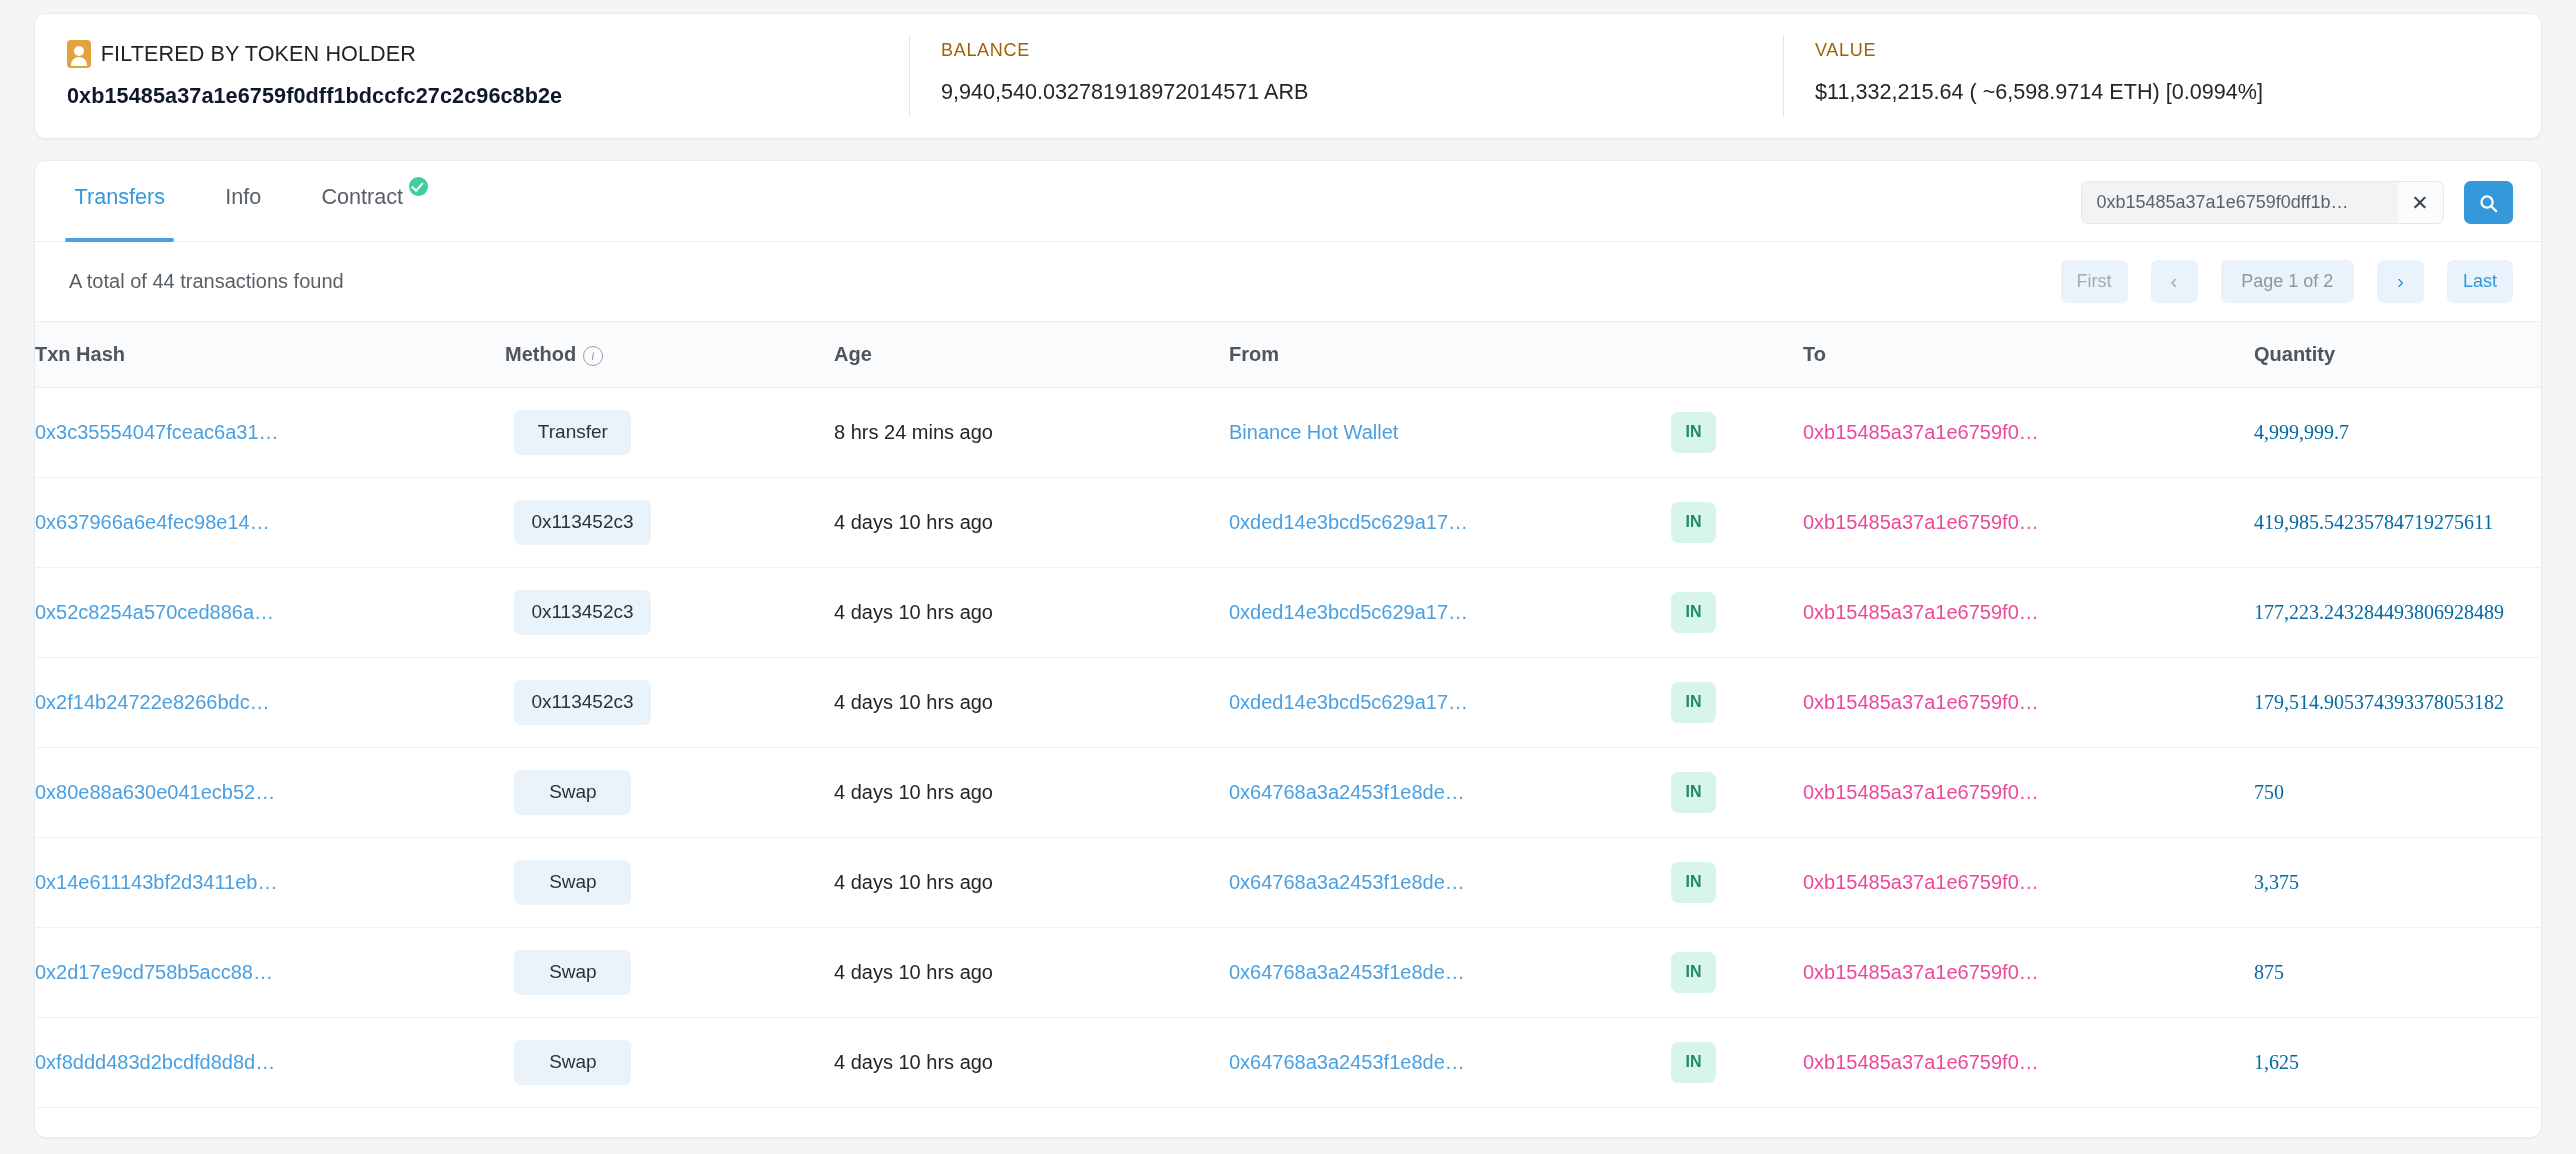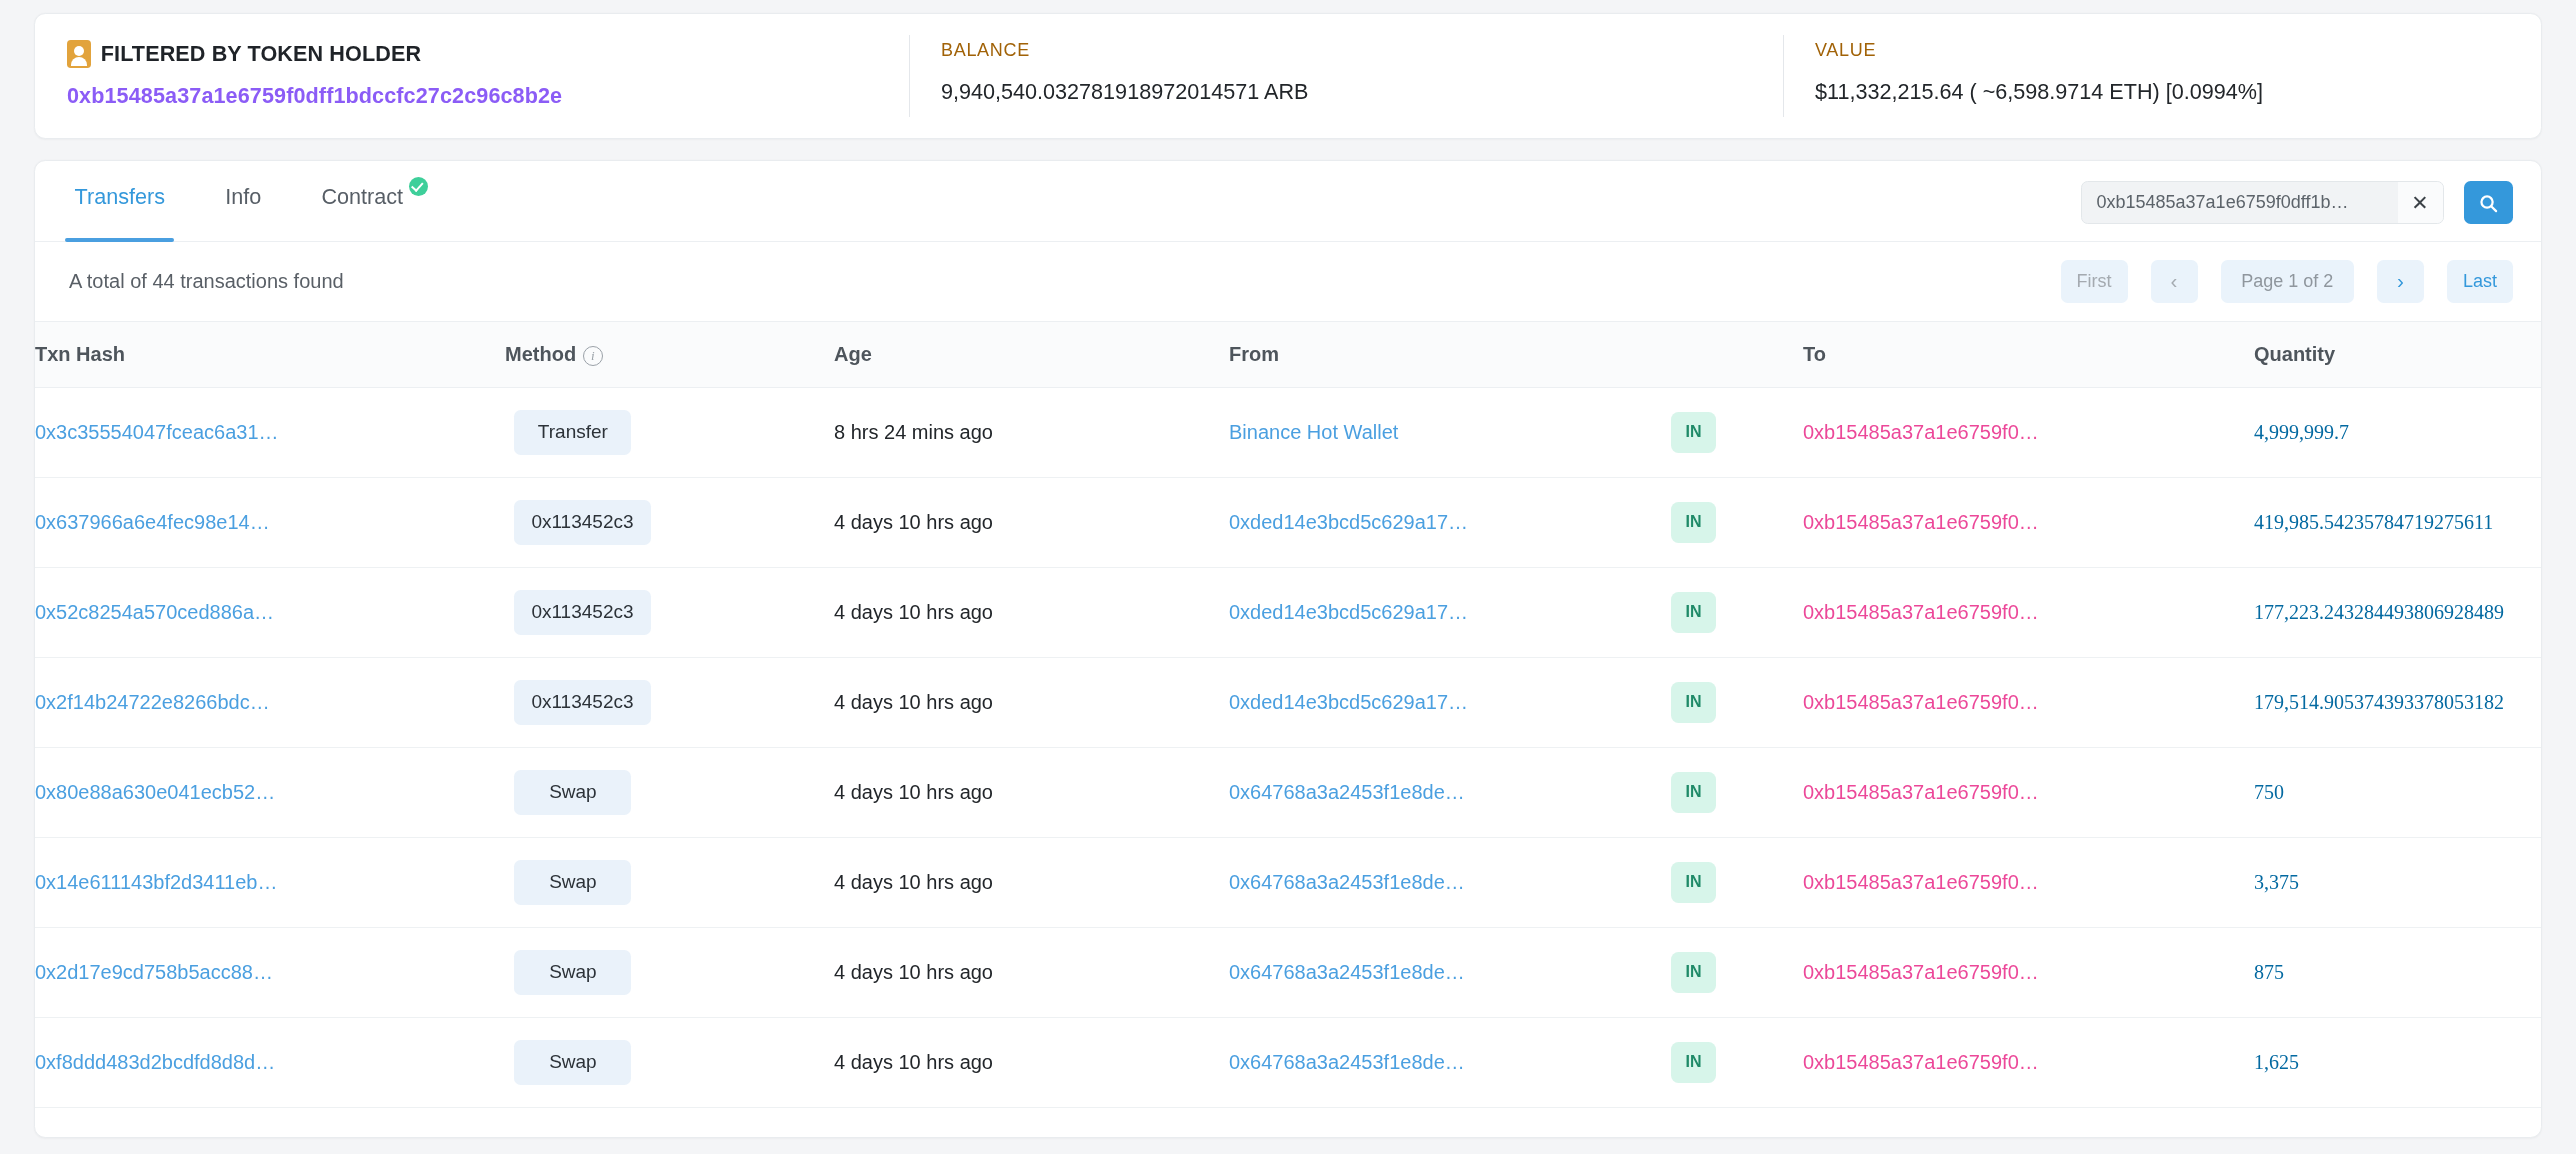--- a/index.html
+++ b/index.html
@@ -47,21 +47,21 @@
   }
 
   .holder-head {
     display: flex;
     align-items: center;
     gap: 10.3px;
     margin-bottom: 15px;
   }
   .holder-label {
     font-size: 21.6px;
-    font-weight: bold;
+    font-weight: normal;
     color: #1f2328;
     letter-spacing: 0.1px;
   }
   .addressbook-icon {
     width: 23.5px; height: 28px;
     background: #e2a33c;
     border-radius: 3.8px;
     position: relative;
     flex: 0 0 auto;
   }
@@ -77,21 +77,21 @@
     content: "";
     position: absolute;
     left: 3.8px; top: 17px;
     width: 16px; height: 8.5px;
     border-radius: 8.5px 8.5px 0 0;
     background: #ffffff;
   }
   .holder-address {
     font-size: 21.6px;
     font-weight: bold;
-    color: #8b5cf6;
+    color: #0f172a;
     letter-spacing: 0.1px;
     cursor: pointer;
   }
 
   .meta-label {
     font-size: 18px;
     color: #a16207;
     letter-spacing: 0.7px;
     margin-bottom: 18px;
     text-transform: uppercase;

